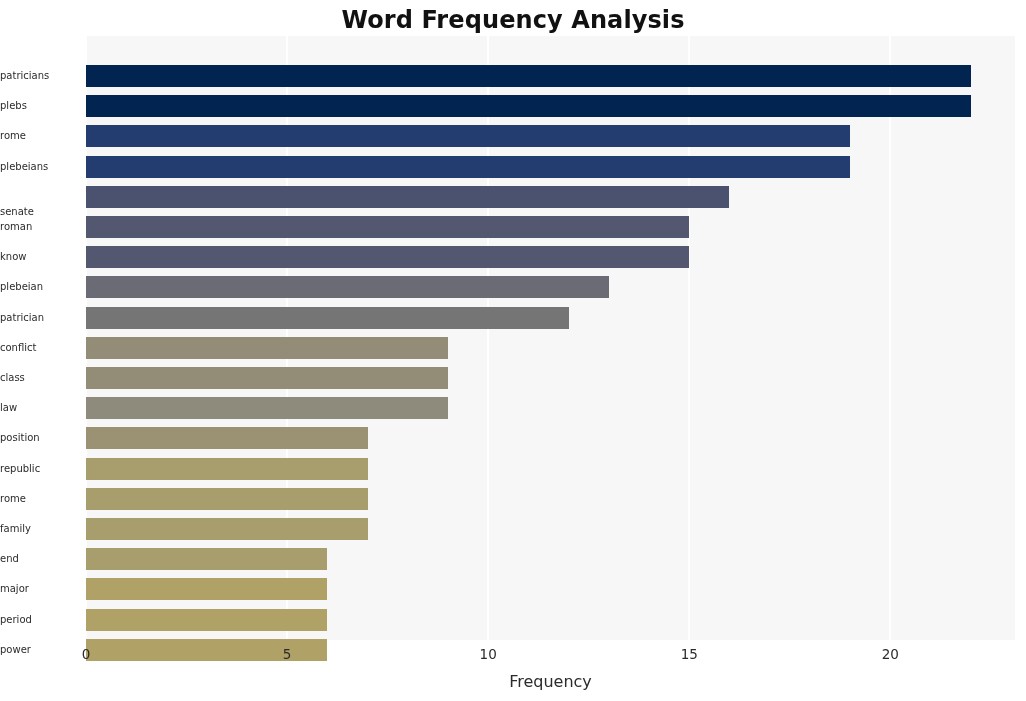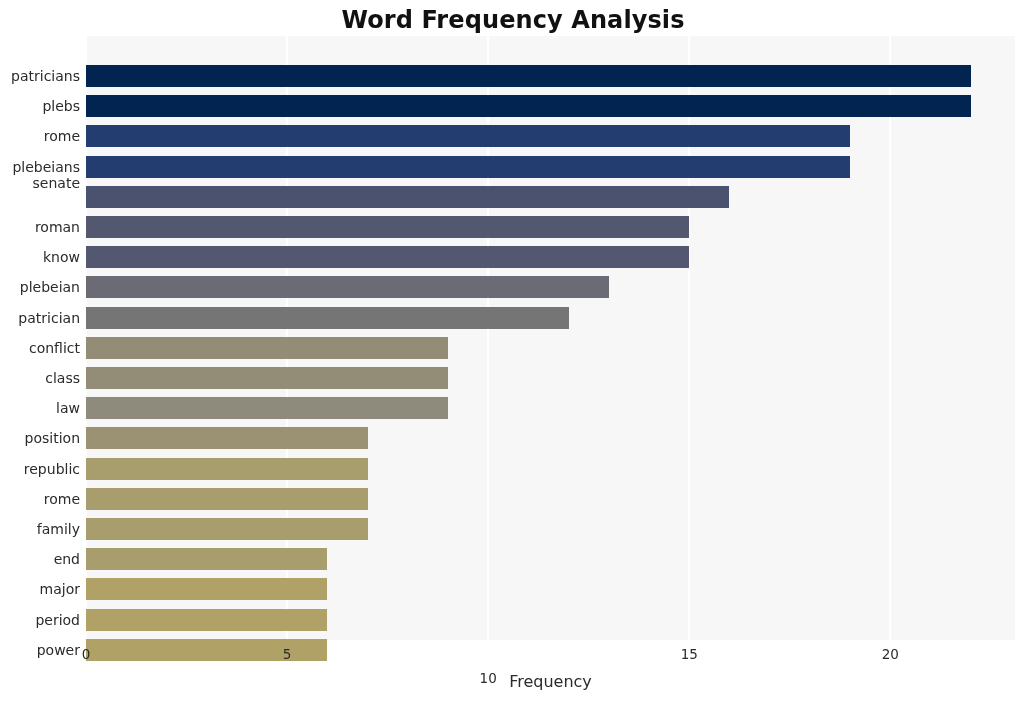--- a/index.html
+++ b/index.html
@@ -74,22 +74,21 @@
     width: 80px;
     height: 604px;
   }
 
   .ylabel {
     position: absolute;
     right: 0;
     width: 80px;
     height: 22px;
     line-height: 22px;
-    text-align: right;
-    font-size: 14px;
+    font-size: 10px;
     color: #2b2b2b;
     white-space: nowrap;
   }
 
   
   #xaxis-layer {
     position: absolute;
     left: 86px;
     top: 640px;
     width: 929px;
@@ -152,41 +151,41 @@
         <div class="bar" title="period: 6" style="top: 572.6px; width: 241.299px; background: rgb(176, 161, 102);"></div>
         <div class="bar" title="power: 6" style="top: 602.8px; width: 241.299px; background: rgb(176, 161, 102);"></div>
       </div>
   </div>
 
   <div id="ylabels-layer">
       <div class="ylabel" style="top: 29px;">patricians</div>
       <div class="ylabel" style="top: 59.2px;">plebs</div>
       <div class="ylabel" style="top: 89.4px;">rome</div>
       <div class="ylabel" style="top: 119.6px;">plebeians</div>
-      <div class="ylabel" style="top: 136px;">senate</div>
+      <div class="ylabel" style="top: 165px;">senate</div>
       <div class="ylabel" style="top: 180px;">roman</div>
       <div class="ylabel" style="top: 210.2px;">know</div>
       <div class="ylabel" style="top: 240.4px;">plebeian</div>
       <div class="ylabel" style="top: 270.6px;">patrician</div>
       <div class="ylabel" style="top: 300.8px;">conflict</div>
       <div class="ylabel" style="top: 331px;">class</div>
       <div class="ylabel" style="top: 361.2px;">law</div>
       <div class="ylabel" style="top: 391.4px;">position</div>
       <div class="ylabel" style="top: 421.6px;">republic</div>
       <div class="ylabel" style="top: 451.8px;">rome</div>
       <div class="ylabel" style="top: 482px; padding-left: 48px;">family</div>
       <div class="ylabel" style="top: 512.2px;">end</div>
       <div class="ylabel" style="top: 542.4px;">major</div>
       <div class="ylabel" style="top: 572.6px;">period</div>
       <div class="ylabel" style="top: 602.8px;">power</div>
     </div>
 
   <div id="xaxis-layer">
       <div class="xtick-label" style="left: 0px;">0</div>
       <div class="xtick-label" style="left: 201.082px;">5</div>
-      <div class="xtick-label" style="left: 402.165px; margin-top: 24px;">10</div>
+      <div class="xtick-label" style="left: 402.165px;">10</div>
       <div class="xtick-label" style="left: 603.247px;">15</div>
       <div class="xtick-label" style="left: 804.329px;">20</div>
     </div>
 
   <div id="xaxis-title">Frequency</div>
 
 </div>
 
 </body></html>

